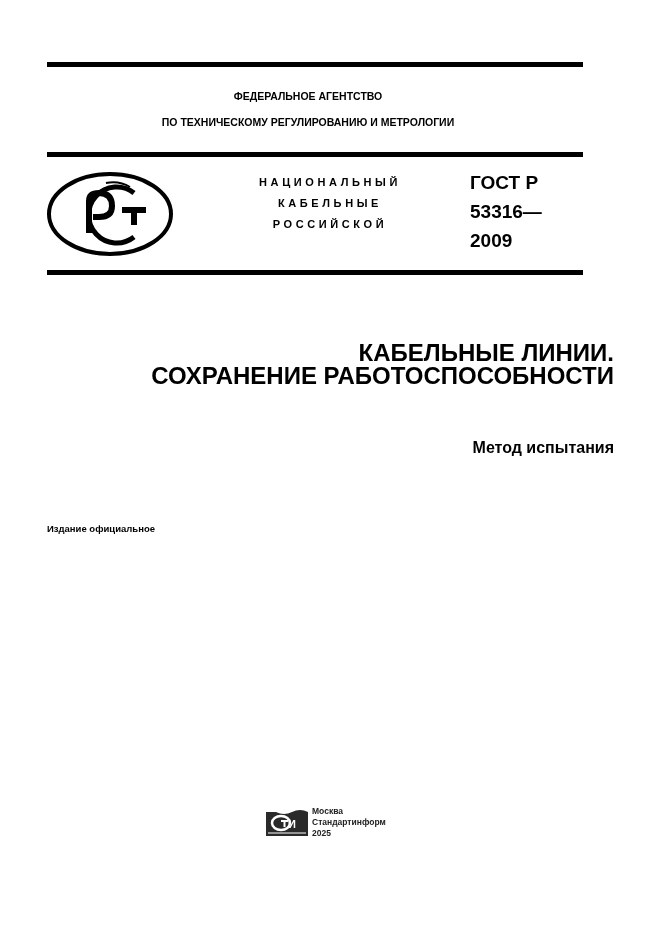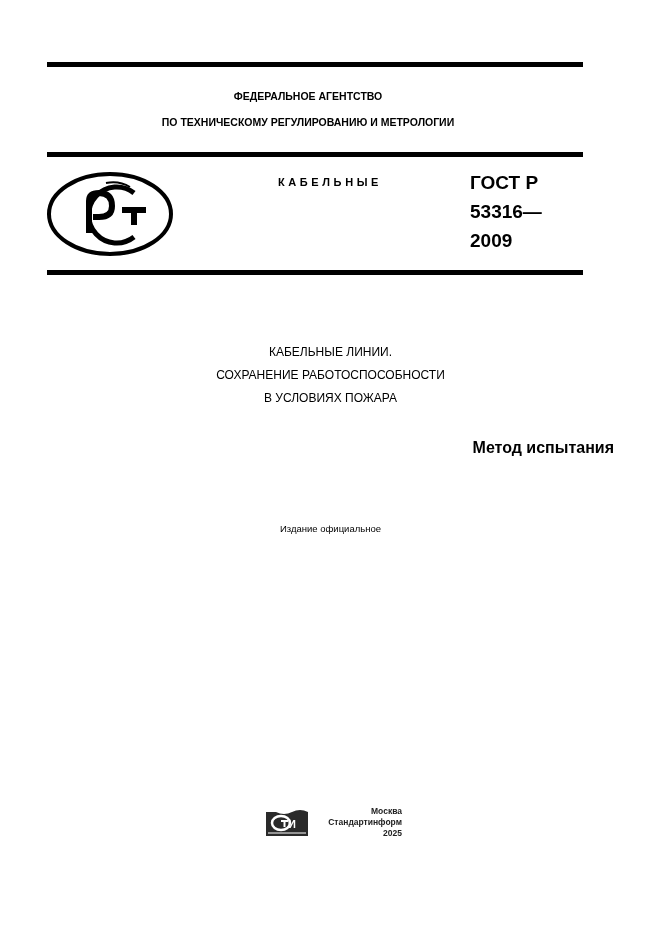--- a/index.html
+++ b/index.html
@@ -12,28 +12,28 @@
   .agency { position:absolute; left:40px; width:536px; text-align:center;
             font-weight:bold; font-size:10.5px; }
   .agency.l1 { top:90px; }
   .agency.l2 { top:116px; }
   .logo { position:absolute; left:46px; top:171px; width:128px; height:86px; }
   .natstd { position:absolute; left:240px; top:172px; width:180px; text-align:center;
             font-weight:bold; font-size:11px; letter-spacing:3.6px; line-height:21px; }
   .natstd div { white-space:nowrap; }
   .gost { position:absolute; left:470px; top:168px; font-weight:bold; font-size:19px;
           line-height:29px; }
-  .title { position:absolute; left:47px; width:567px; top:341px; text-align:center;
-           font-weight:normal; font-size:12px; line-height:23px; }
+  .title { position:absolute; left:47px; width:567px; top:341px; text-align:right;
+           font-weight:bold; font-size:24px; line-height:23px; }
   .subtitle { position:absolute; left:47px; width:567px; top:439px; text-align:right;
               font-weight:bold; font-size:16px; }
-  .edition { position:absolute; left:47px; width:567px; top:523px; text-align:center;
-             font-weight:normal; font-size:9.5px; }
+  .edition { position:absolute; left:47px; width:567px; top:523px; text-align:left;
+             font-weight:bold; font-size:9.5px; }
   .pub-logo { position:absolute; left:264px; top:806px; width:48px; height:32px; }
-  .publisher { position:absolute; left:312px; top:806px; width:90px; text-align:right;
+  .publisher { position:absolute; left:312px; top:806px; width:90px; text-align:left;
                font-weight:bold; font-size:8.5px; line-height:11px; color:#222; }
 </style>
 </head>
 <body>
 
 <div class="rule r1"></div>
 <div class="agency l1">ФЕДЕРАЛЬНОЕ АГЕНТСТВО</div>
 <div class="agency l2">ПО ТЕХНИЧЕСКОМУ РЕГУЛИРОВАНИЮ И МЕТРОЛОГИИ</div>
 <div class="rule r2"></div>
 
@@ -45,35 +45,36 @@
     <path d="M 84 16 A 33 33 0 0 0 60 12" fill="none" stroke="#000" stroke-width="2"></path>
 
     <path d="M 43 62 L 43 30 Q 43 22 53 22 Q 66 22 66 35 Q 66 46 53 46 L 47 46" fill="none" stroke="#000" stroke-width="6"></path>
 
     <rect x="76" y="36" width="24" height="6" fill="#000"></rect>
     <rect x="85" y="36" width="6" height="18" fill="#000"></rect>
   </svg>
 </div>
 
 <div class="natstd">
+  <div>НАЦИОНАЛЬНЫЙ</div>
   <div>КАБЕЛЬНЫЕ</div>
+  <div>РОССИЙСКОЙ</div>
 </div>
 
 <div class="gost">
   <div>ГОСТ Р</div>
   <div>53316—</div>
   <div>2009</div>
 </div>
 
 <div class="rule r3"></div>
 
 <div class="title">
   <div>КАБЕЛЬНЫЕ ЛИНИИ.</div>
   <div>СОХРАНЕНИЕ РАБОТОСПОСОБНОСТИ</div>
-  <div>В УСЛОВИЯХ ПОЖАРА</div>
 </div>
 <div class="subtitle">Метод испытания</div>
 <div class="edition">Издание официальное</div>
 
 <div class="pub-logo">
   <svg width="48" height="32" viewBox="0 0 48 32">
     <path d="M 2 6 L 2 30 L 44 30 L 44 6 Q 36 2 28 6 Q 20 10 12 6 Z" fill="#2a2a2a"></path>
     <path d="M 4 27 L 42 27" stroke="#fff" stroke-width="1"></path>
     <ellipse cx="17" cy="17" rx="9" ry="7" fill="none" stroke="#fff" stroke-width="2.5"></ellipse>
     <text x="24" y="22" fill="#fff" font-size="11" font-weight="bold" font-family="Liberation Sans, sans-serif">И</text>

